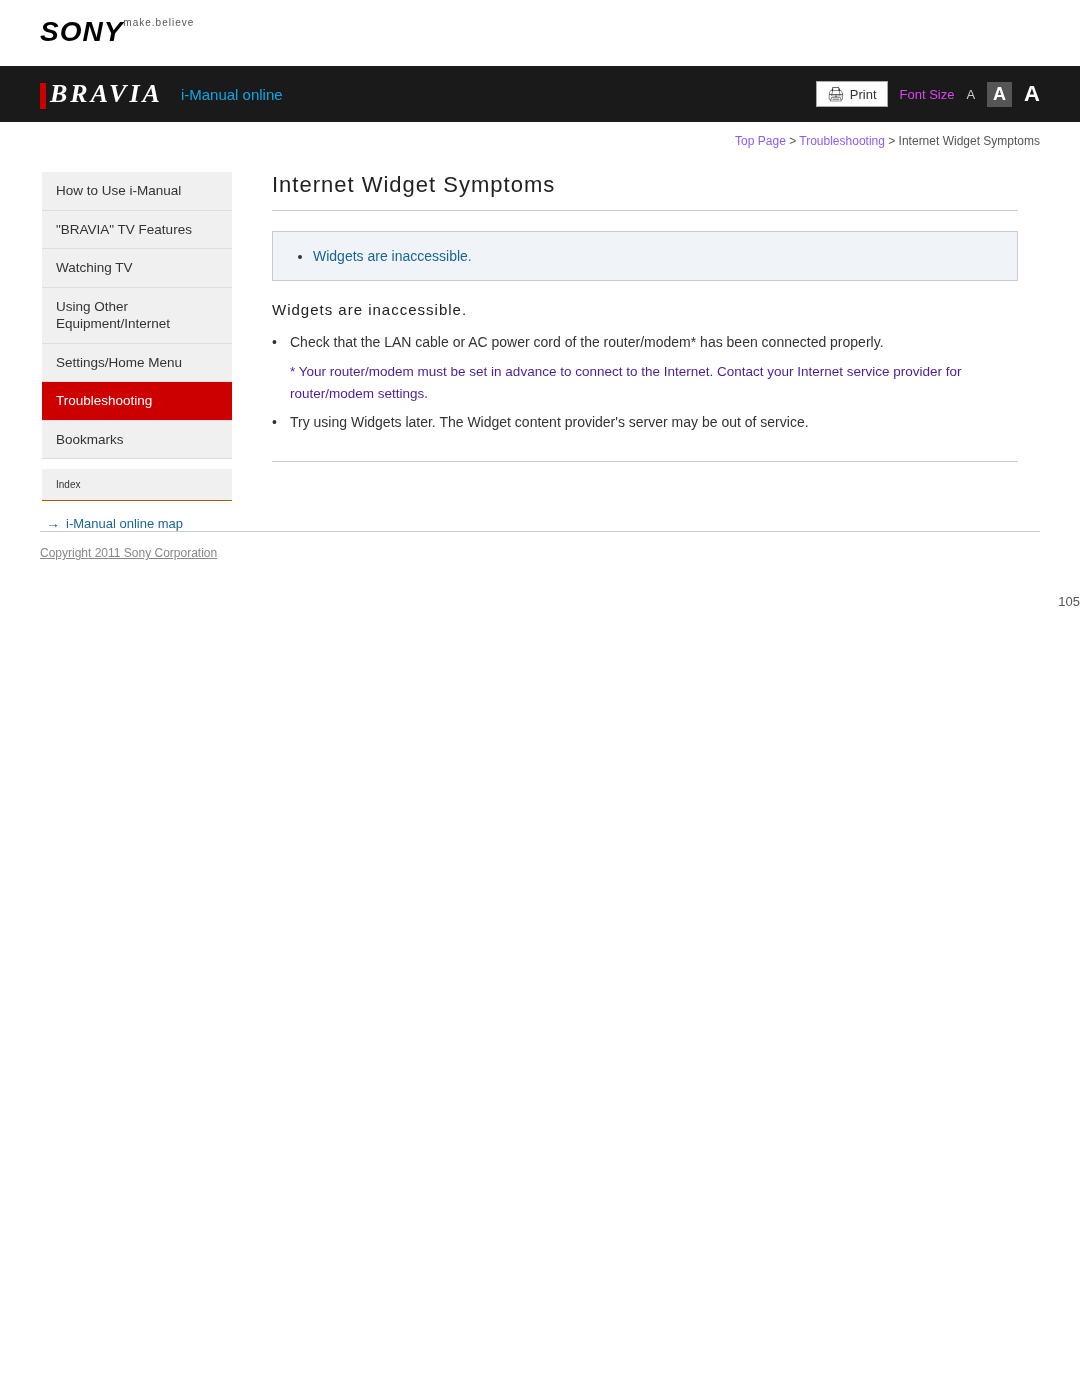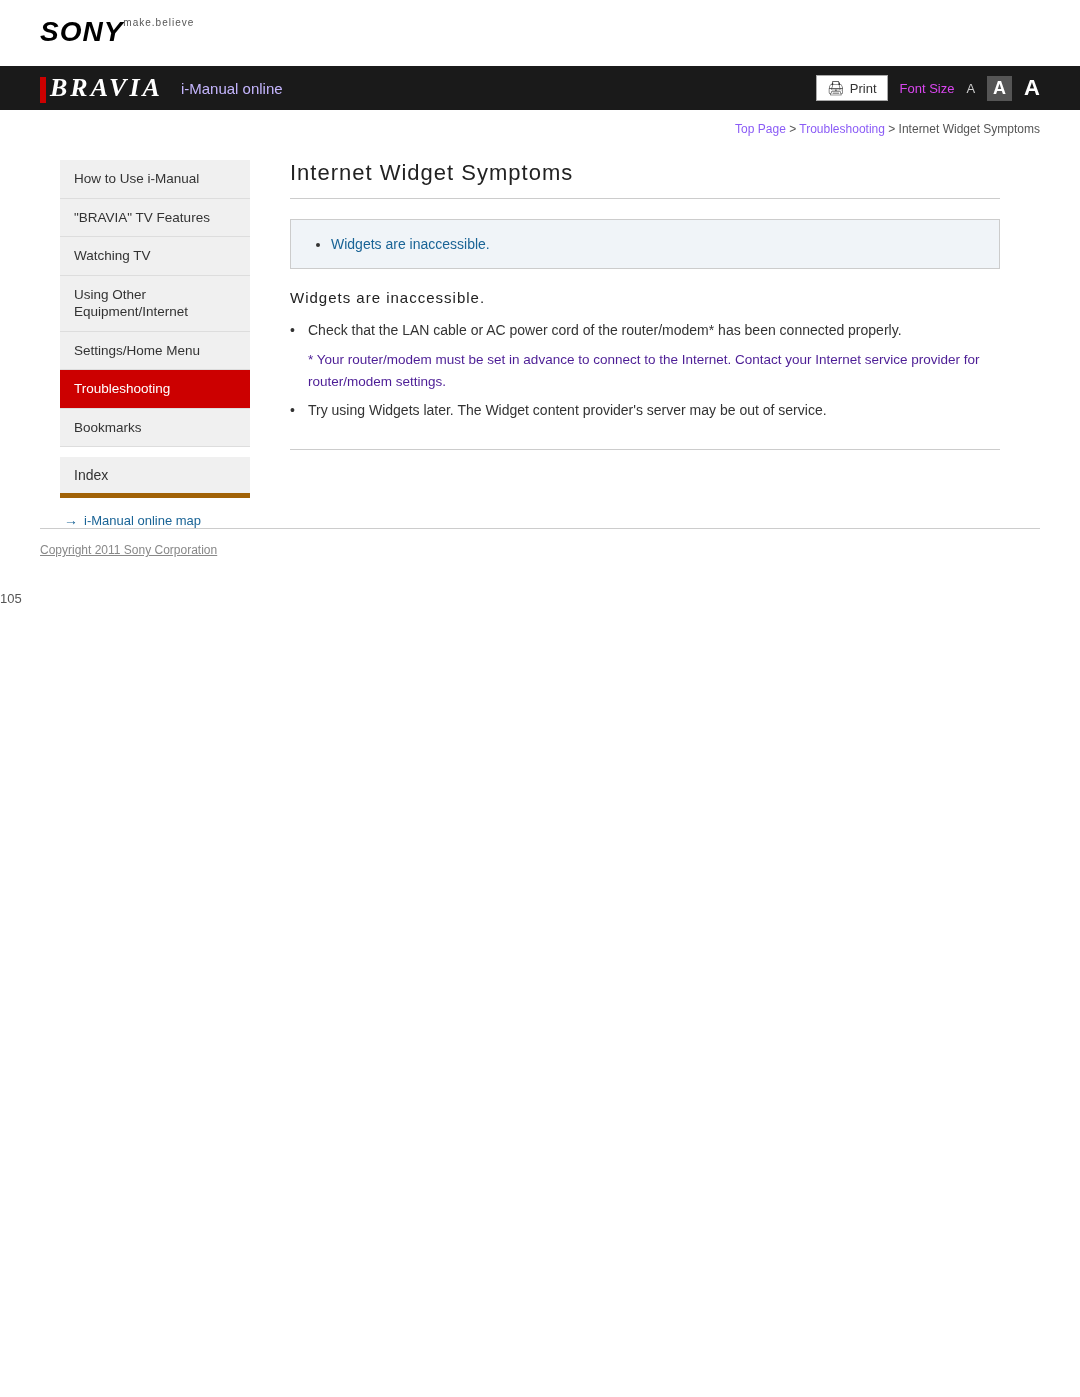--- a/index.html
+++ b/index.html
@@ -31,21 +31,21 @@
     }
     .sony-tagline {
       font-size: 10px;
       color: #555;
       letter-spacing: 1px;
     }
 
     
     .bravia-bar {
       background: #1a1a1a;
-      height: 44px;
+      height: 56px;
       display: flex;
       align-items: center;
       justify-content: space-between;
       padding: 0 40px;
       margin-top: 10px;
     }
     .bravia-left {
       display: flex;
       align-items: center;
       gap: 18px;
@@ -60,21 +60,21 @@
     }
     .bravia-logo span.red-bar {
       display: inline-block;
       width: 6px;
       height: 26px;
       background: #c00;
       margin-right: 4px;
       vertical-align: middle;
     }
     .bravia-subtitle {
-      color: #c4b5fd;
+      color: #0ea5e9;
       font-size: 15px;
       font-weight: normal;
     }
     .bravia-right {
       display: flex;
       align-items: center;
       gap: 12px;
     }
     .print-btn {
       background: #fff;
@@ -110,21 +110,21 @@
     .font-size-a-large {
       color: #fff;
       font-size: 22px;
       font-weight: bold;
       cursor: pointer;
     }
 
     
     .main-layout {
       display: flex;
-      padding: 0 60px;
+      padding: 0 42px;
       gap: 0;
     }
 
     
     .breadcrumb-area {
       padding: 12px 40px 4px 40px;
       text-align: right;
       font-size: 12px;
     }
     .breadcrumb-area a {
@@ -151,24 +151,24 @@
       text-decoration: none;
       line-height: 1.3;
     }
     .sidebar-item.active {
       background: #c00;
       color: #fff;
     }
     .sidebar-index {
       display: block;
       padding: 10px 14px;
-      font-size: 14px;
+      font-size: 10px;
       color: #333;
       background: #f0f0f0;
-      border-bottom: 5px solid #a16207;
+      border-bottom: 1px solid #a16207;
       cursor: pointer;
       text-decoration: none;
       margin-top: 10px;
     }
     .sidebar-map-link {
       display: flex;
       align-items: center;
       gap: 6px;
       margin-top: 14px;
       padding-left: 4px;
@@ -270,21 +270,21 @@
     }
     .footer {
       padding: 14px 40px;
       font-size: 12px;
       color: #888;
       text-decoration: underline;
     }
 
     
     .page-number {
-      text-align: left;
+      text-align: right;
       font-size: 13px;
       color: #555;
       padding: 20px 0 30px 0;
     }
   </style>
 </head>
 <body>
 
 <div class="logo-bar">
   <div class="sony-logo">

